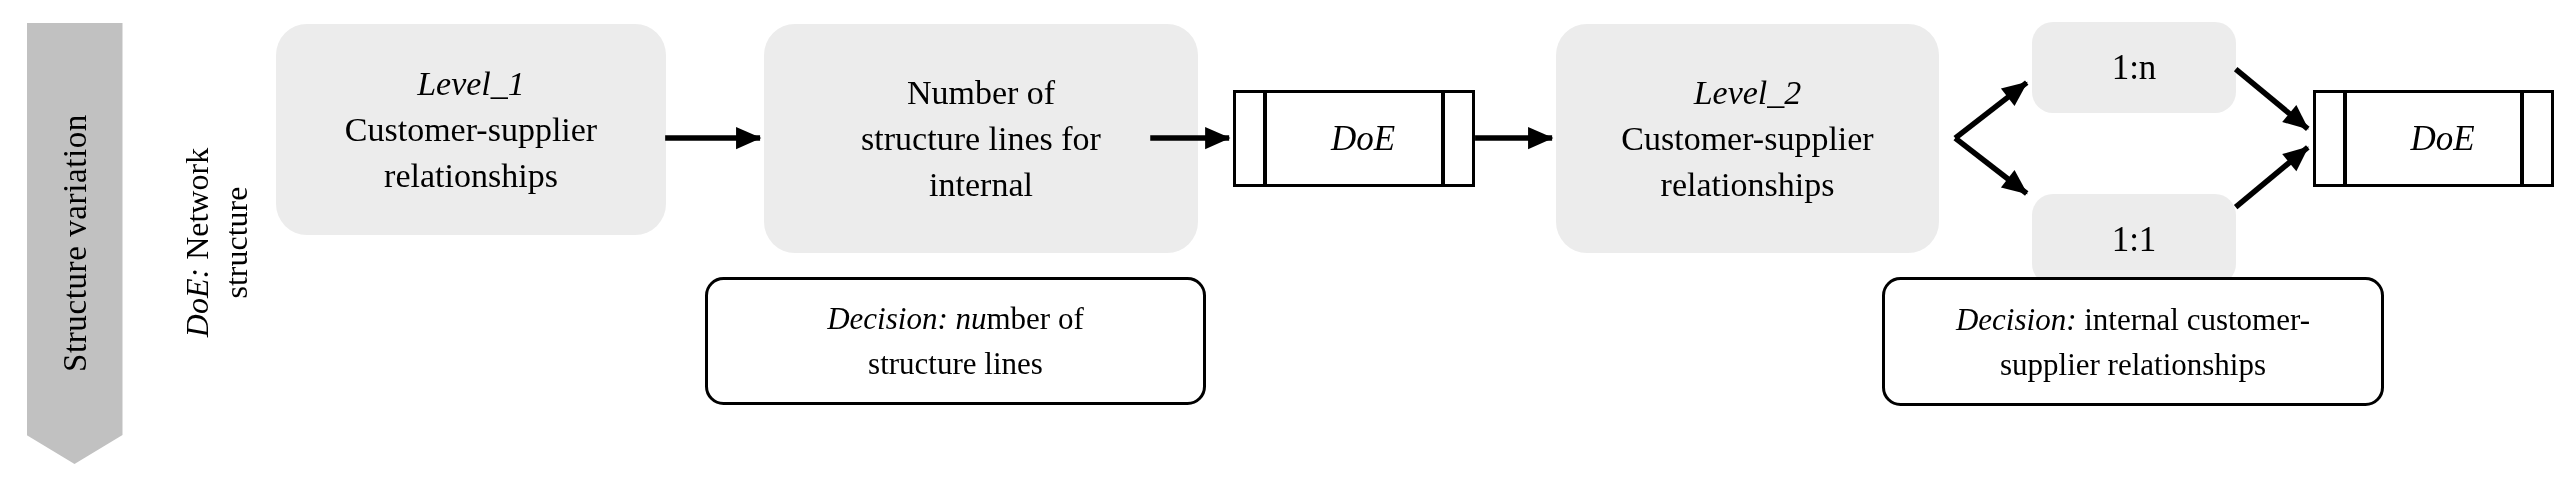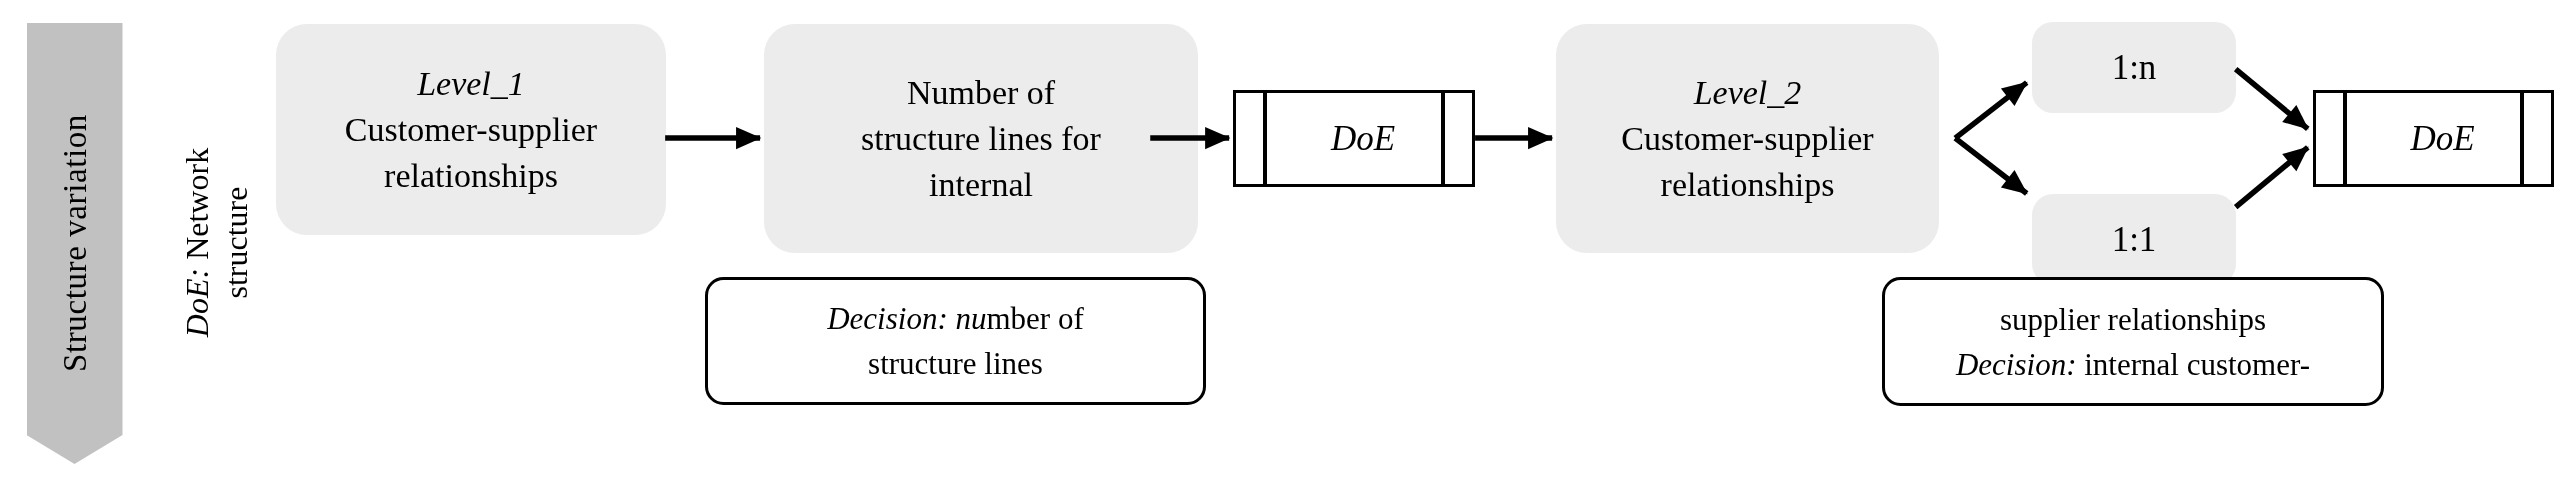--- a/index.html
+++ b/index.html
@@ -101,22 +101,22 @@
   <div class="doe" style="left:2313px;top:90px;width:241px;height:97px;">
     <span>DoE</span>
   </div>
 
   <div class="decision" style="left:705px;top:277px;width:501px;height:128px;">
     <div><span class="it">Decision: nu</span><span>mber of</span></div>
     <div>structure lines</div>
   </div>
 
   <div class="decision" style="left:1882px;top:277px;width:502px;height:129px;">
+    <div><span class="it">Decision:</span><span> internal customer-</span></div>
     <div>supplier relationships</div>
-    <div><span class="it">Decision:</span><span> internal customer-</span></div>
   </div>
 
   <svg id="arrows" width="2576" height="482" viewBox="0 0 4179 782">
     <defs>
       <marker id="ah" markerUnits="userSpaceOnUse" markerWidth="44" markerHeight="40" refX="40" refY="19" orient="auto">
         <path d="M1,1 L42,19 L1,37 z" fill="#000"></path>
       </marker>
     </defs>
     <line x1="1079" y1="224" x2="1233" y2="224" marker-end="url(#ah)"></line>
     <line x1="1866" y1="224" x2="1994" y2="224" marker-end="url(#ah)"></line>

